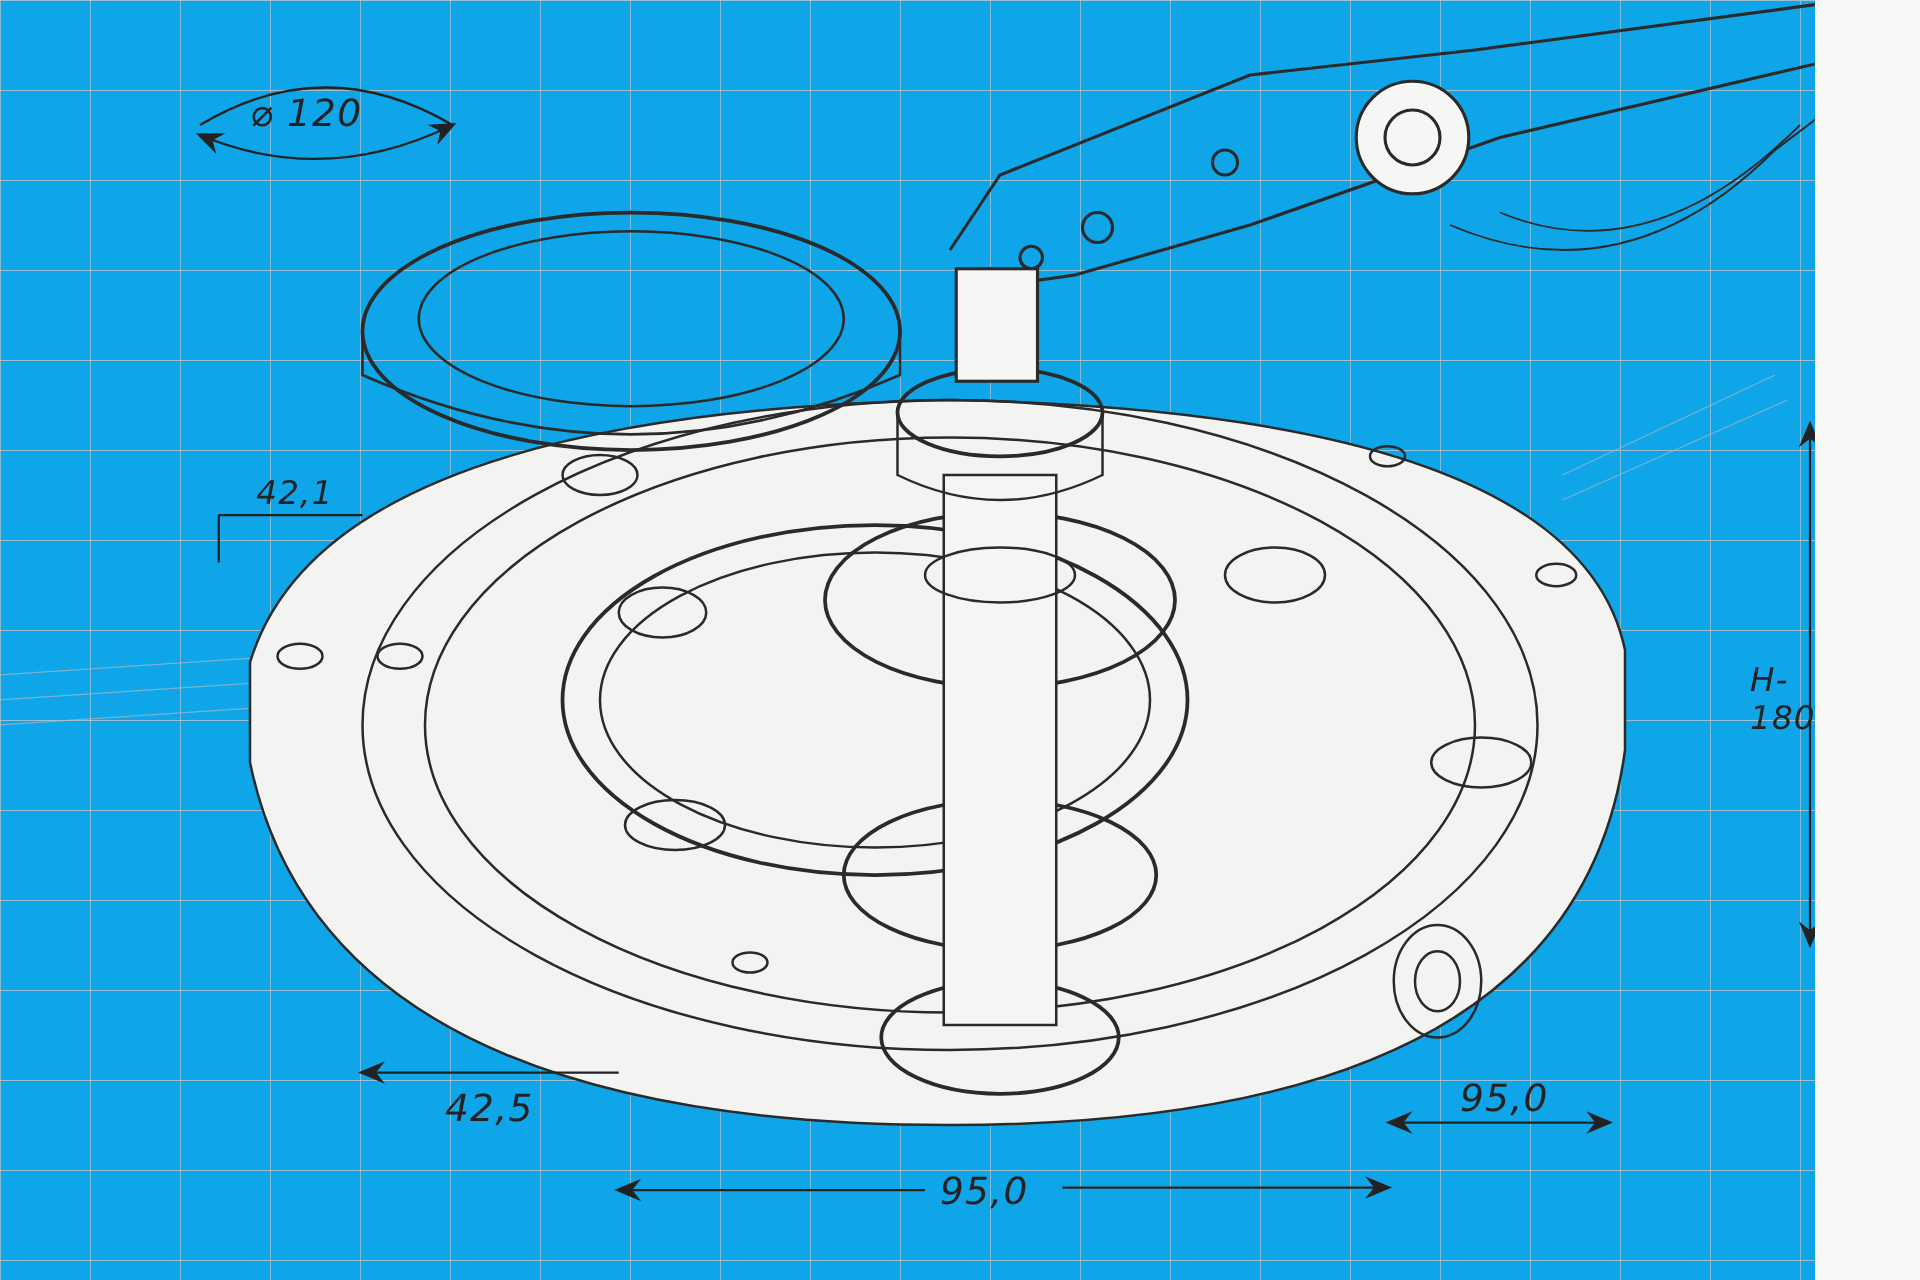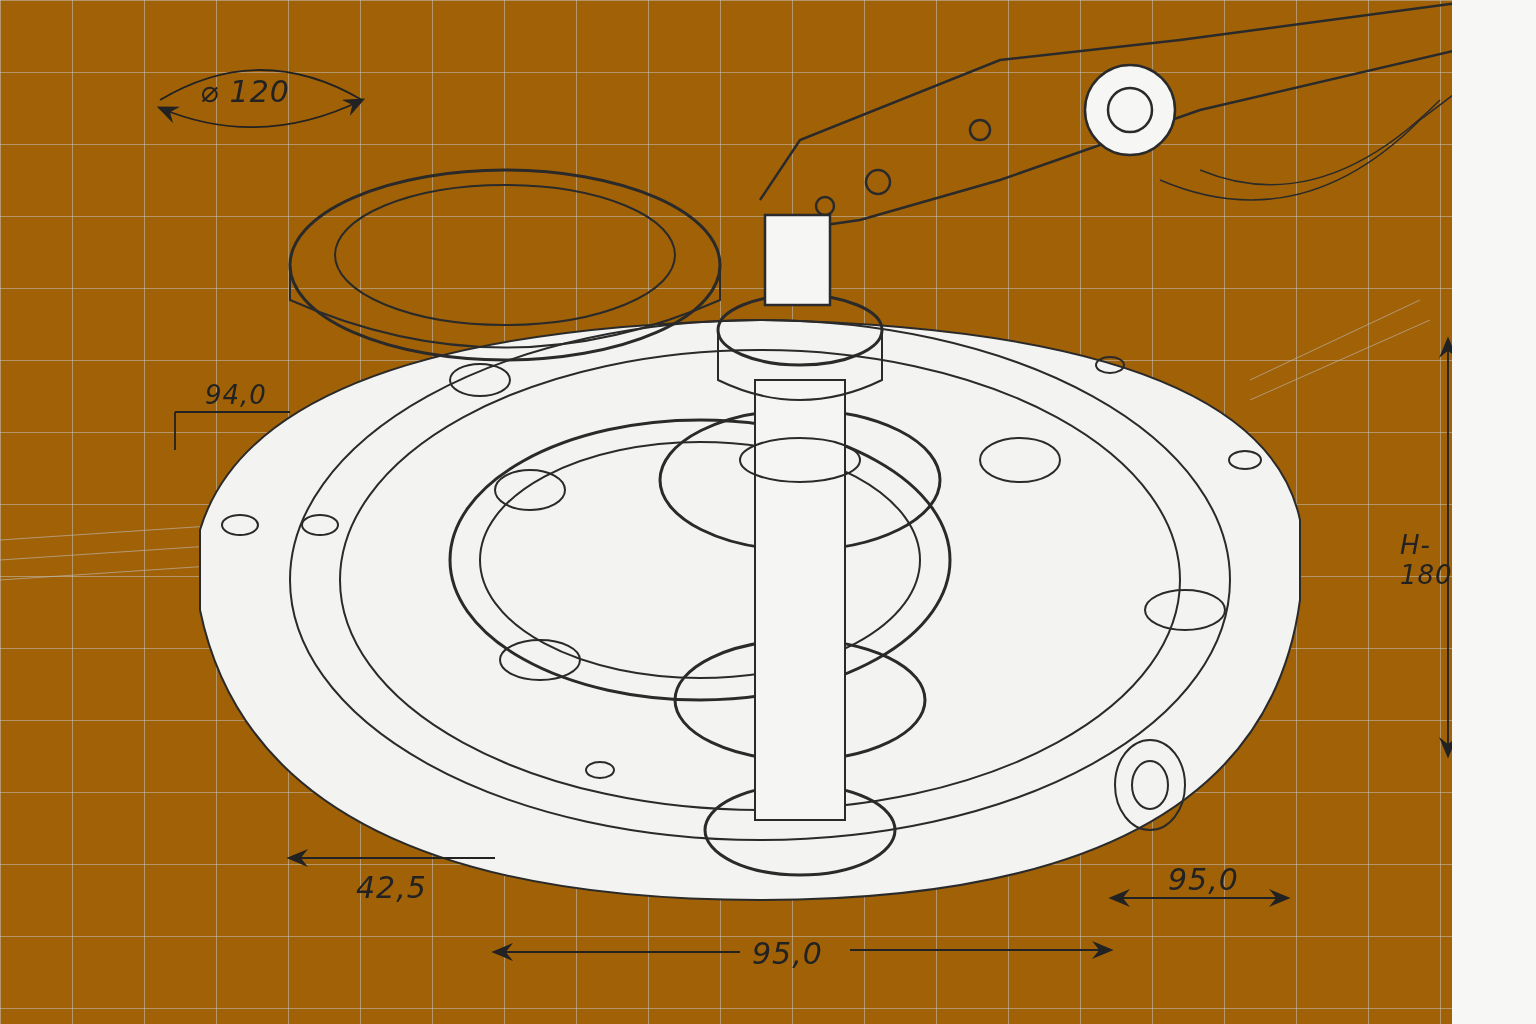--- a/index.html
+++ b/index.html
@@ -1,17 +1,17 @@
 <!DOCTYPE html>
 <html><head>
 <meta charset="utf-8">
 <style>
   html, body { margin:0; padding:0; }
   body { width:1536px; height:1024px; overflow:hidden; background:#f7f7f5; font-family:"Liberation Sans", sans-serif; }
-  .sheet { position:relative; width:1452px; height:1024px; background:#a16207; overflow:hidden; }
+  .sheet { position:relative; width:1452px; height:1024px; background:#0ea5e9; overflow:hidden; }
   .grid { position:absolute; inset:0; }
   .label { position:absolute; font-family:"DejaVu Sans", sans-serif; font-style:italic; color:#222; font-size:30px; letter-spacing:1px; }
   svg { position:absolute; left:0; top:0; }
 </style>
 </head>
 <body>
 
 <div class="sheet">
   <svg class="grid" width="1536" height="1024">
     <defs>
@@ -89,18 +89,18 @@
       <path d="M175 412 L290 412 M175 412 L175 450"></path>
       <path d="M1448 340 L1448 755" marker-start="url(#ahs)" marker-end="url(#ah)"></path>
       <path d="M290 858 L495 858" marker-start="url(#ahs)"></path>
       <path d="M1112 898 L1287 898" marker-start="url(#ahs)" marker-end="url(#ah)"></path>
       <path d="M495 952 L740 952" marker-start="url(#ahs)"></path>
       <path d="M850 950 L1110 950" marker-end="url(#ah)"></path>
     </g>
   </svg>
 
   <div class="label" style="left:200px;top:74px;">⌀ 120</div>
-  <div class="label" style="left:205px;top:380px;font-size:26px;">94,0</div>
+  <div class="label" style="left:205px;top:380px;font-size:26px;">42,1</div>
   <div class="label" style="left:1400px;top:530px;font-size:26px;">H-180</div>
   <div class="label" style="left:356px;top:870px;">42,5</div>
   <div class="label" style="left:1168px;top:862px;">95,0</div>
   <div class="label" style="left:752px;top:936px;">95,0</div>
 </div>
 
 </body></html>

